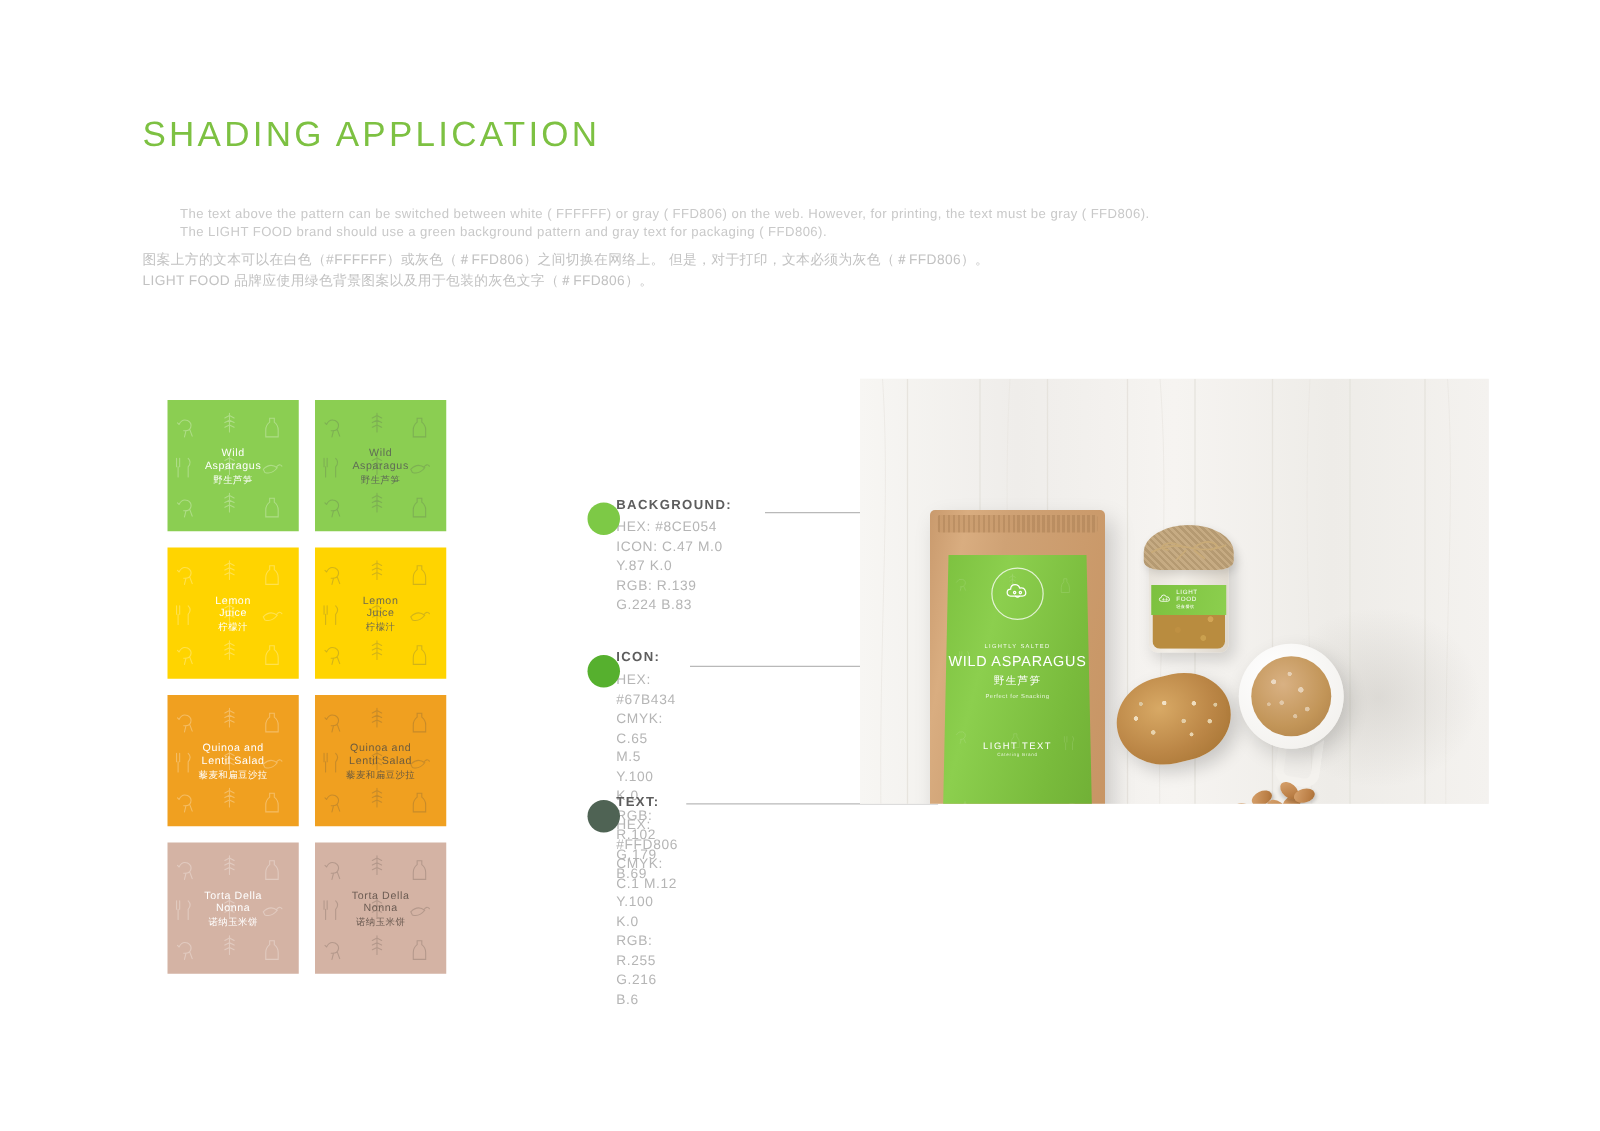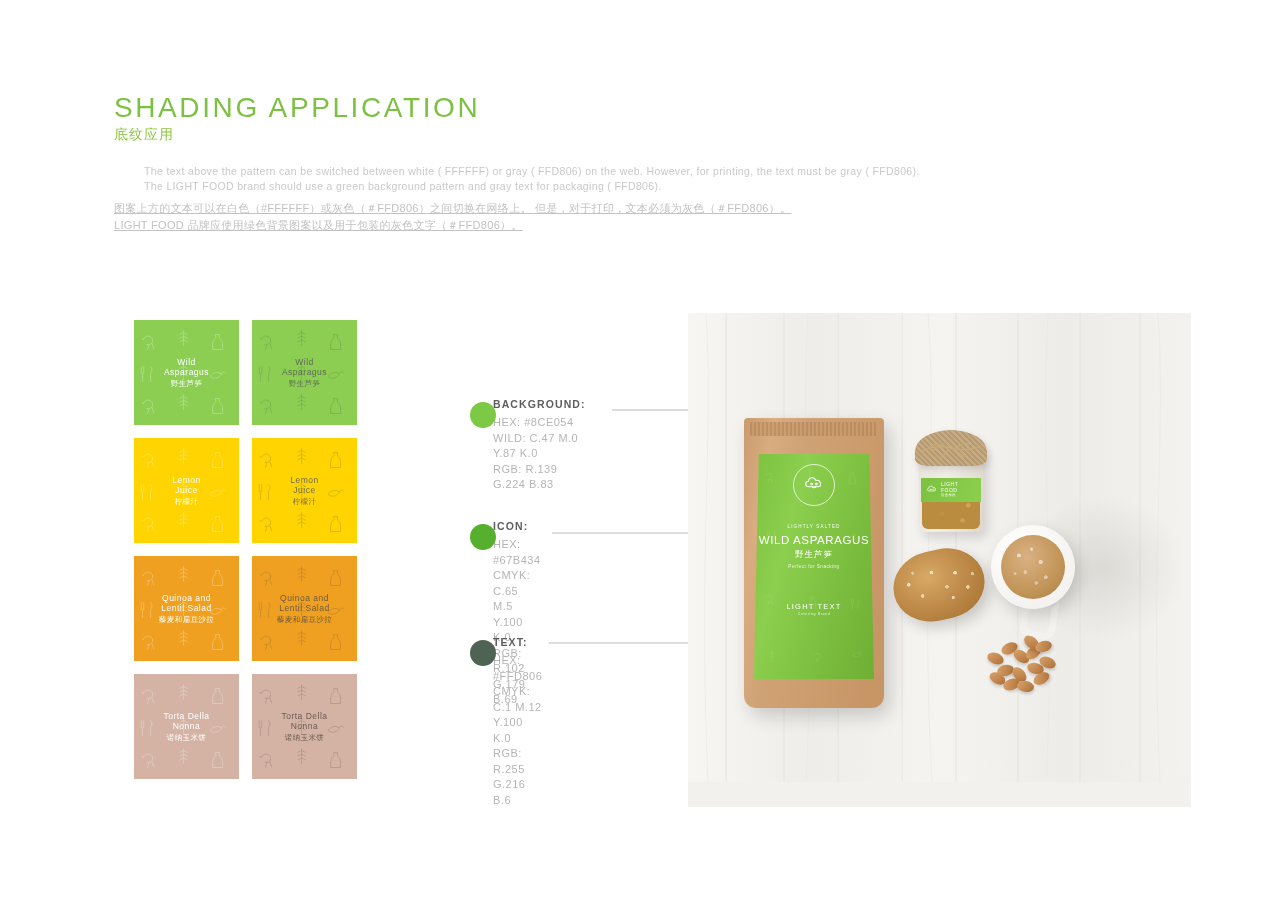--- a/index.html
+++ b/index.html
@@ -25,21 +25,20 @@
   
   .desc{position:absolute;left:114px;top:164px;width:930px;}
   .desc .ln{
     font-size:10.5px;line-height:15px;color:#c9c9c9;letter-spacing:.35px;
     white-space:nowrap;
     margin-left:30px;
   }
   .desc .cn{
     font-size:11px;line-height:17px;color:#c2c2c2;letter-spacing:.3px;
     white-space:nowrap;
-    text-decoration:underline;
   }
   .desc .cn.first{margin-top:6px;}
 
   
   .tiles{position:absolute;left:134px;top:320px;
     display:grid;grid-template-columns:105px 105px;
     grid-auto-rows:105px;column-gap:13px;row-gap:13px;}
   .tile{
     position:relative;overflow:hidden;
     display:flex;align-items:center;justify-content:center;
@@ -67,21 +66,21 @@
   .spec .srow{
     font-size:11px;letter-spacing:.5px;color:#b5b5b5;line-height:15.5px;
   }
 
   
   .leaders{position:absolute;left:0;top:0;width:1280px;height:905px;
     pointer-events:none;}
 
   
   .photo{
-    position:absolute;left:688px;top:313px;width:503px;height:494px;
+    position:absolute;left:688px;top:303px;width:503px;height:340px;
     overflow:hidden;background:#f3f1ee;
   }
   .wood{position:absolute;inset:0;}
 
   
   .bag{position:absolute;left:56px;top:105px;width:140px;height:290px;}
   .bag-body{
     position:absolute;inset:0;
     background:linear-gradient(100deg,#c99a6d 0%,#d9ad80 16%,#cfa275 34%,#c79463 100%);
     border-radius:4px 4px 12px 12px;
@@ -218,21 +217,20 @@
     background:radial-gradient(ellipse at center,rgba(120,115,105,.16),transparent 68%);
   }
 </style>
 </head>
 <body>
 
 <div class="page">
 
   <div class="heading">
     <div class="title">SHADING APPLICATION</div>
-    <div class="subtitle">底纹应用</div>
   </div>
 
   <div class="desc">
     <div class="ln">The text above the pattern can be switched between white (  FFFFFF) or gray (   FFD806) on the web. However, for printing, the text must be gray (   FFD806).</div>
     <div class="ln">The LIGHT FOOD brand should use a green background pattern and gray text for packaging (   FFD806).</div>
     <div class="cn first">图案上方的文本可以在白色（#FFFFFF）或灰色（＃FFD806）之间切换在网络上。 但是，对于打印，文本必须为灰色（＃FFD806）。</div>
     <div class="cn">LIGHT FOOD 品牌应使用绿色背景图案以及用于包装的灰色文字（＃FFD806）。</div>
   </div>
 
   <div class="tiles" id="tile-grid">
@@ -557,21 +555,21 @@
         </div>
       </div>
     </div>
 
   <div class="specs" id="spec-list" style="position: absolute;">
       <div class="spec" style="position: absolute; top: 0px;">
         <div class="dot" style="background:#7DC946"></div>
         <div class="body">
           <div class="sname">BACKGROUND:</div>
           <div class="srow">HEX: #8CE054</div>
-          <div class="srow">WILD: C.47 M.0 Y.87 K.0</div>
+          <div class="srow">ICON: C.47 M.0 Y.87 K.0</div>
           <div class="srow">RGB: R.139 G.224 B.83</div>
         </div>
       </div>
       <div class="spec" style="position: absolute; top: 122px;">
         <div class="dot" style="background:#56B02E"></div>
         <div class="body">
           <div class="sname">ICON:</div>
           <div class="srow">HEX: #67B434</div>
           <div class="srow">CMYK: C.65 M.5 Y.100 K.0</div>
           <div class="srow">RGB: R.102 G.179 B.69</div>

